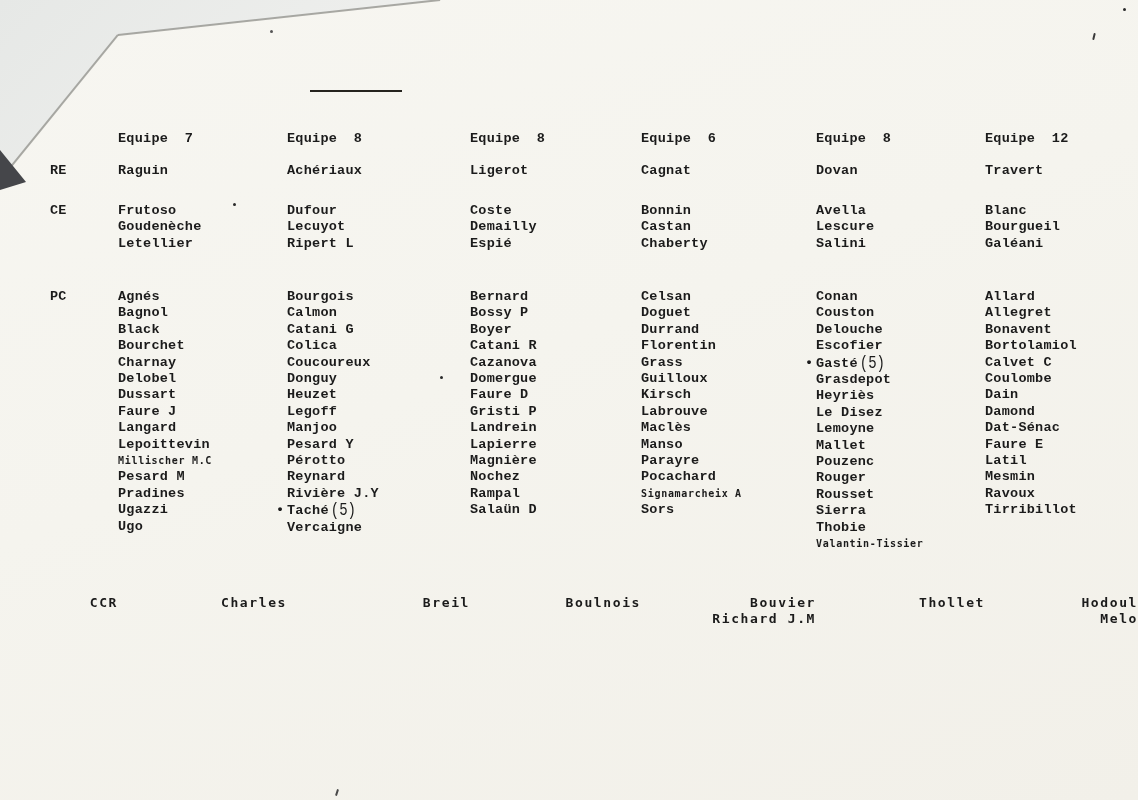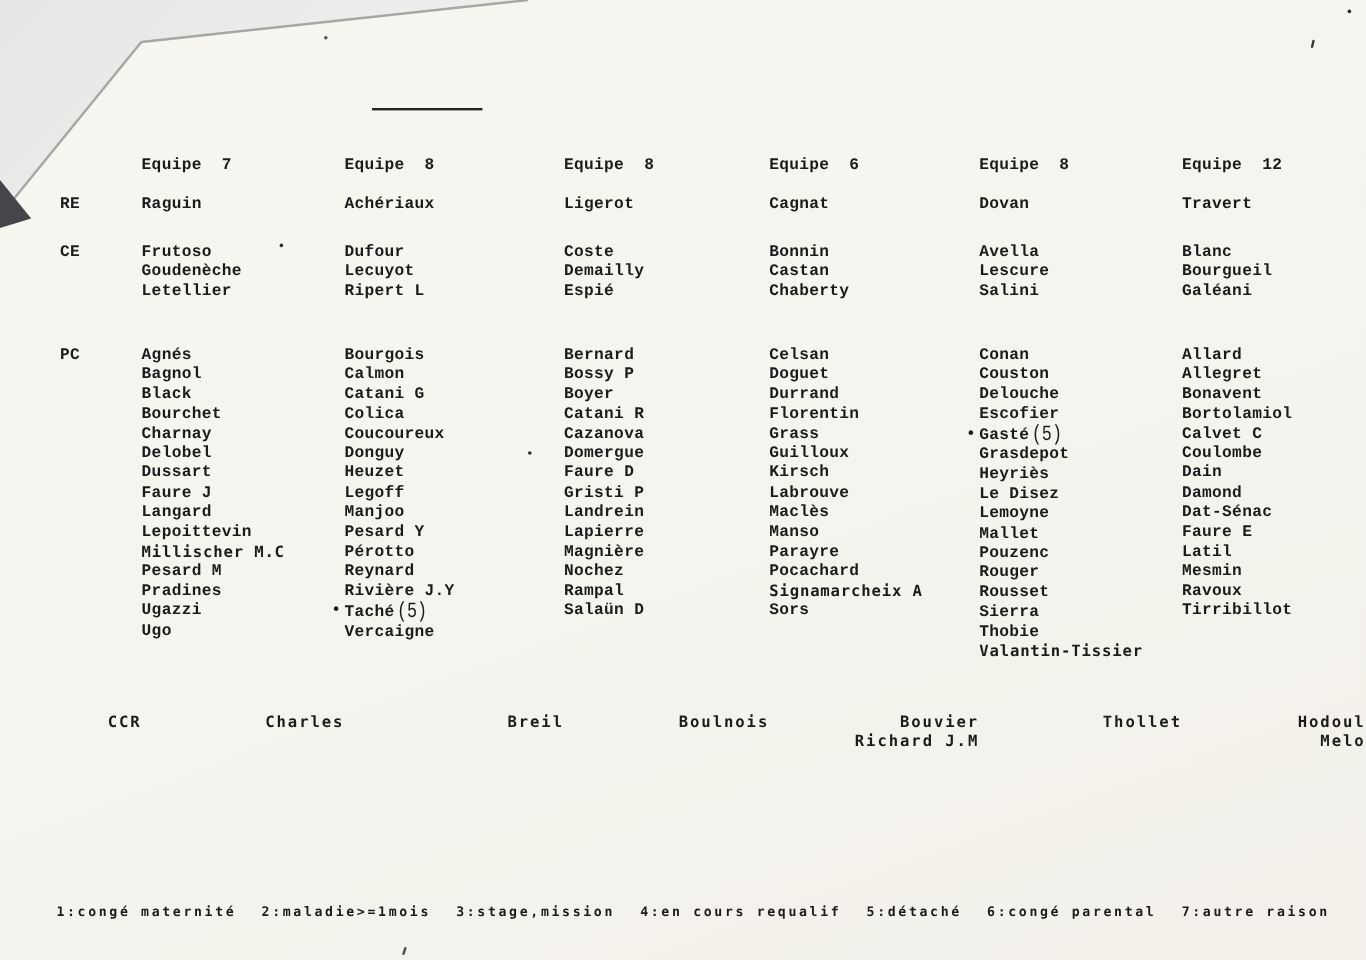--- a/index.html
+++ b/index.html
@@ -47,21 +47,21 @@
     grid-template-columns:68px 169px 183px 171px 175px 169px 153px;
     font-size:13.5px; font-weight:700; line-height:16.4px;
     letter-spacing:.25px; white-space:pre;
   }
   .rowlabel { }
   .cell { }
   .name { position:relative; }
   .name .bullet { position:absolute; left:-11px; top:0; }
   .name.small {
     font-family:"DejaVu Sans Mono", monospace;
-    font-size:13px; letter-spacing:.7px; font-weight:700;
+    font-size:10px; letter-spacing:.7px; font-weight:700;
   }
   .note {
     display:inline-block; transform:scaleY(1.3);
     font-weight:400; font-size:14px; letter-spacing:0; margin-left:2px;
   }
   .ccr .name, .ccr .rowlabel {
     font-family:"DejaVu Sans Mono", monospace;
     font-size:13px; letter-spacing:1.6px; font-weight:700;text-align:right;
   }
   .trow.ccr { letter-spacing:1.6px; }
@@ -96,21 +96,20 @@
 
 
   <div id="table-sections">
       <div class="trow thead" style="top: 131px;"><div></div><div class="cell colhead">Equipe  7</div><div class="cell colhead">Equipe  8</div><div class="cell colhead">Equipe  8</div><div class="cell colhead">Equipe  6</div><div class="cell colhead">Equipe  8</div><div class="cell colhead">Equipe  12</div></div>
       <div class="trow" style="top: 163px;"><div class="rowlabel">RE</div><div class="cell"><div class="name">Raguin</div></div><div class="cell"><div class="name">Achériaux</div></div><div class="cell"><div class="name">Ligerot</div></div><div class="cell"><div class="name">Cagnat</div></div><div class="cell"><div class="name">Dovan</div></div><div class="cell"><div class="name">Travert</div></div></div>
       <div class="trow" style="top: 203px;"><div class="rowlabel">CE</div><div class="cell"><div class="name">Frutoso</div><div class="name">Goudenèche</div><div class="name">Letellier</div></div><div class="cell"><div class="name">Dufour</div><div class="name">Lecuyot</div><div class="name">Ripert L</div></div><div class="cell"><div class="name">Coste</div><div class="name">Demailly</div><div class="name">Espié</div></div><div class="cell"><div class="name">Bonnin</div><div class="name">Castan</div><div class="name">Chaberty</div></div><div class="cell"><div class="name">Avella</div><div class="name">Lescure</div><div class="name">Salini</div></div><div class="cell"><div class="name">Blanc</div><div class="name">Bourgueil</div><div class="name">Galéani</div></div></div>
       <div class="trow" style="top: 289px;"><div class="rowlabel">PC</div><div class="cell"><div class="name">Agnés</div><div class="name">Bagnol</div><div class="name">Black</div><div class="name">Bourchet</div><div class="name">Charnay</div><div class="name">Delobel</div><div class="name">Dussart</div><div class="name">Faure J</div><div class="name">Langard</div><div class="name">Lepoittevin</div><div class="name small">Millischer M.C</div><div class="name">Pesard M</div><div class="name">Pradines</div><div class="name">Ugazzi</div><div class="name">Ugo</div></div><div class="cell"><div class="name">Bourgois</div><div class="name">Calmon</div><div class="name">Catani G</div><div class="name">Colica</div><div class="name">Coucoureux</div><div class="name">Donguy</div><div class="name">Heuzet</div><div class="name">Legoff</div><div class="name">Manjoo</div><div class="name">Pesard Y</div><div class="name">Pérotto</div><div class="name">Reynard</div><div class="name">Rivière J.Y</div><div class="name"><span class="bullet">•</span>Taché<span class="note">(5)</span></div><div class="name">Vercaigne</div></div><div class="cell"><div class="name">Bernard</div><div class="name">Bossy P</div><div class="name">Boyer</div><div class="name">Catani R</div><div class="name">Cazanova</div><div class="name">Domergue</div><div class="name">Faure D</div><div class="name">Gristi P</div><div class="name">Landrein</div><div class="name">Lapierre</div><div class="name">Magnière</div><div class="name">Nochez</div><div class="name">Rampal</div><div class="name">Salaün D</div></div><div class="cell"><div class="name">Celsan</div><div class="name">Doguet</div><div class="name">Durrand</div><div class="name">Florentin</div><div class="name">Grass</div><div class="name">Guilloux</div><div class="name">Kirsch</div><div class="name">Labrouve</div><div class="name">Maclès</div><div class="name">Manso</div><div class="name">Parayre</div><div class="name">Pocachard</div><div class="name small">Signamarcheix A</div><div class="name">Sors</div></div><div class="cell"><div class="name">Conan</div><div class="name">Couston</div><div class="name">Delouche</div><div class="name">Escofier</div><div class="name"><span class="bullet">•</span>Gasté<span class="note">(5)</span></div><div class="name">Grasdepot</div><div class="name">Heyriès</div><div class="name">Le Disez</div><div class="name">Lemoyne</div><div class="name">Mallet</div><div class="name">Pouzenc</div><div class="name">Rouger</div><div class="name">Rousset</div><div class="name">Sierra</div><div class="name">Thobie</div><div class="name small">Valantin-Tissier</div></div><div class="cell"><div class="name">Allard</div><div class="name">Allegret</div><div class="name">Bonavent</div><div class="name">Bortolamiol</div><div class="name">Calvet C</div><div class="name">Coulombe</div><div class="name">Dain</div><div class="name">Damond</div><div class="name">Dat-Sénac</div><div class="name">Faure E</div><div class="name">Latil</div><div class="name">Mesmin</div><div class="name">Ravoux</div><div class="name">Tirribillot</div></div></div>
       <div class="trow ccr" style="top: 595px;"><div class="rowlabel">CCR</div><div class="cell"><div class="name">Charles</div></div><div class="cell"><div class="name">Breil</div></div><div class="cell"><div class="name">Boulnois</div></div><div class="cell"><div class="name">Bouvier</div><div class="name">Richard J.M</div></div><div class="cell"><div class="name">Thollet</div></div><div class="cell"><div class="name">Hodoul</div><div class="name">Melo</div></div></div>
     </div>
 
-  <div class="legend" id="legend"><span class="lg">1:congé maternité</span><span class="lg">2:maladie&gt;=1mois</span><span class="lg">3:stage,mission</span><span class="lg">4:en cours requalif</span><span class="lg">5:détaché</span><span class="lg">6:congé parental</span><span class="lg">7:autre raison</span></div>
 
   <div class="artifact a1"></div>
   <div class="artifact a2"></div>
   <div class="artifact a3"></div>
   <div class="artifact a4"></div>
   <div class="artifact a5"></div>
   <div class="artifact a6"></div>
 
 </div>
 

